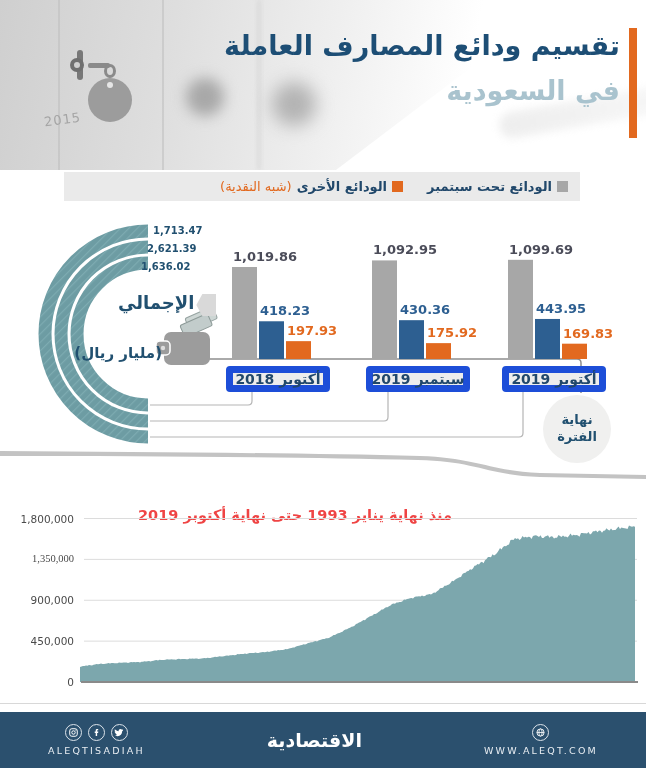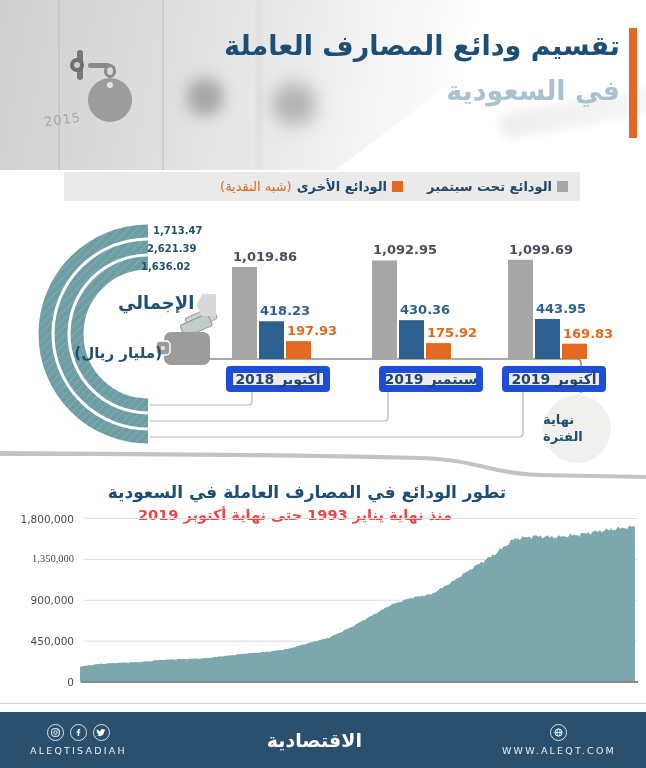--- a/index.html
+++ b/index.html
@@ -39,32 +39,32 @@
   
   #topchart{position:absolute;left:0;top:0;width:646px;height:500px;}
   .total-label{position:absolute;font-size:10px;font-weight:bold;color:#215070;white-space:nowrap;}
   .grand-total{position:absolute;left:118px;top:292px;font-size:18px;font-weight:bold;color:#215070;direction:rtl;}
   .grand-total::before{content:"";position:absolute;right:-22px;top:2px;width:20px;height:22px;background:#d9d9d9;
     clip-path:polygon(100% 0,100% 100%,30% 100%,0 50%,30% 0);}
   .unit-label{position:absolute;left:86px;top:344px;width:76px;text-align:left;font-size:15px;font-weight:bold;color:#215070;direction:rtl;white-space:nowrap;}
   .date-box{position:absolute;top:366px;width:104px;height:26px;background:#ededed;border:7px solid #1d4ed8;border-radius:4px;
     display:flex;align-items:center;justify-content:center;font-size:14px;font-weight:bold;color:#21486b;direction:rtl;white-space:nowrap;}
   .end-circle{position:absolute;left:543px;top:395px;width:68px;height:68px;border-radius:50%;background:#f0f0ef;
-    display:flex;flex-direction:column;align-items:flex-end;justify-content:center;line-height:1.3;
+    display:flex;flex-direction:column;align-items:center;justify-content:center;line-height:1.3;
     font-size:13px;font-weight:bold;color:#215070;direction:rtl;}
 
   
   .area-title{position:absolute;left:0;top:482px;width:614px;text-align:center;direction:rtl;font-size:17px;font-weight:bold;color:#1d4e75;}
   .area-subtitle{position:absolute;left:0;top:507px;width:590px;text-align:center;direction:rtl;font-size:14.5px;font-weight:bold;color:#ef4444;}
   #areachart{position:absolute;left:0;top:0;width:646px;height:768px;}
   .ytick{position:absolute;left:14px;width:60px;text-align:right;font-size:10.5px;color:#4a4a4a;}
 
   
   .footer-line{position:absolute;left:0;top:703px;width:646px;height:1px;background:#d8d8d8;}
-  .footer{position:absolute;left:0;top:712px;width:646px;height:56px;display:flex;align-items:center;justify-content:space-between;padding:0 30px;}
+  .footer{position:absolute;left:0;top:712px;width:646px;height:56px;display:flex;align-items:center;justify-content:space-between;padding:0 48px;}
   .f-col{display:flex;flex-direction:column;align-items:center;gap:4px;}
   .icon-row{display:flex;gap:6px;}
   .circle-icon{width:17px;height:17px;border:1.2px solid #dbe3ea;border-radius:50%;display:flex;align-items:center;justify-content:center;}
   .f-small{font-size:9.5px;letter-spacing:2.2px;color:#e8edf2;}
   .brand{font-size:19px;font-weight:bold;color:#ffffff;direction:rtl;}
 </style>
 </head>
 <body>
 
 <div class="poster">
@@ -149,29 +149,28 @@
 
   <div id="totals">
       <div class="total-label" style="left: 141px; top: 261px;">1,636.02</div>
       <div class="total-label" style="left: 147px; top: 243px;">2,621.39</div>
       <div class="total-label" style="left: 153px; top: 225px;">1,713.47</div>
     </div>
   <div class="grand-total">الإجمالي</div>
   <div class="unit-label">(مليار ريال)</div>
   <div id="dateboxes">
       <div class="date-box" dir="rtl" style="left: 226px;">أكتوبر 2018</div>
-      <div class="date-box" dir="rtl" style="left: 366px; margin-left: 13px;">سبتمبر 2019</div>
+      <div class="date-box" dir="rtl" style="left: 366px;">سبتمبر 2019</div>
       <div class="date-box" dir="rtl" style="left: 502px;">أكتوبر 2019</div>
     </div>
   <div class="end-circle">
     <span>نهاية</span>
     <span>الفترة</span>
   </div>
 
-  <div class="area-title">تطور الودائع في المصارف العاملة في السعودية</div>
   <div class="area-subtitle">منذ نهاية يناير 1993 حتى نهاية أكتوبر 2019</div>
   <svg id="areachart">
       <line x1="84" y1="641.125" x2="637" y2="641.125" stroke="#dcdcdc" stroke-width="1"></line>
       <line x1="84" y1="600.25" x2="637" y2="600.25" stroke="#dcdcdc" stroke-width="1"></line>
       <line x1="84" y1="559.375" x2="637" y2="559.375" stroke="#dcdcdc" stroke-width="1"></line>
       <line x1="84" y1="518.5" x2="637" y2="518.5" stroke="#dcdcdc" stroke-width="1"></line>
       <path d="M80,682 L80.0,667.0 L81.5,666.5 L83.0,666.0 L84.5,665.9 L86.0,665.6 L87.5,665.7 L89.0,665.1 L90.5,665.2 L92.0,665.4 L93.5,664.8 L95.0,664.6 L96.5,664.1 L98.0,664.2 L99.5,664.0 L101.0,663.5 L102.5,664.0 L104.0,663.9 L105.5,663.8 L107.0,663.4 L108.5,663.1 L110.0,663.5 L111.5,663.1 L113.0,663.1 L114.5,663.2 L116.0,663.3 L117.5,663.3 L119.0,662.5 L120.5,662.7 L122.0,662.7 L123.5,662.5 L125.0,662.6 L126.5,662.5 L128.0,662.9 L129.5,662.4 L131.0,662.0 L132.5,662.2 L134.0,662.0 L135.5,662.2 L137.0,661.9 L138.5,662.1 L140.0,662.4 L141.5,661.7 L143.0,661.7 L144.5,661.3 L146.0,661.5 L147.5,661.3 L149.0,660.9 L150.5,661.4 L152.0,661.0 L153.5,660.7 L155.0,660.3 L156.5,660.1 L158.0,660.4 L159.5,659.8 L161.0,659.9 L162.5,660.0 L164.0,659.9 L165.5,659.8 L167.0,659.2 L168.5,659.5 L170.0,659.5 L171.5,659.2 L173.0,659.5 L174.5,659.4 L176.0,659.7 L177.5,659.1 L179.0,658.8 L180.5,659.2 L182.0,658.9 L183.5,659.0 L185.0,658.9 L186.5,659.2 L188.0,659.3 L189.5,658.6 L191.0,658.7 L192.5,658.6 L194.0,658.7 L195.5,658.6 L197.0,658.4 L198.5,659.0 L200.0,658.7 L201.5,658.4 L203.0,658.2 L204.5,658.1 L206.0,658.3 L207.5,657.7 L209.0,657.9 L210.5,658.0 L212.0,657.5 L213.5,657.3 L215.0,656.7 L216.5,657.0 L218.0,656.7 L219.5,656.3 L221.0,656.6 L222.5,656.4 L224.0,656.3 L225.5,655.7 L227.0,655.4 L228.5,655.7 L230.0,655.2 L231.5,655.2 L233.0,655.1 L234.5,655.2 L236.0,655.0 L237.5,654.1 L239.0,654.3 L240.5,654.1 L242.0,654.0 L243.5,653.9 L245.0,653.6 L246.5,654.1 L248.0,653.5 L249.5,653.1 L251.0,653.1 L252.5,652.9 L254.0,653.1 L255.5,652.6 L257.0,652.9 L258.5,653.0 L260.0,652.4 L261.5,652.3 L263.0,651.9 L264.5,652.2 L266.0,651.9 L267.5,651.5 L269.0,651.9 L270.5,651.5 L272.0,651.3 L273.5,650.7 L275.0,650.5 L276.5,650.8 L278.0,650.1 L279.5,650.2 L281.0,650.1 L282.5,650.0 L284.0,649.8 L285.5,648.9 L287.0,649.2 L288.5,648.7 L290.0,648.2 L291.5,648.0 L293.0,647.5 L294.5,647.6 L296.0,646.5 L297.5,645.9 L299.0,645.8 L300.5,645.2 L302.0,645.0 L303.5,644.3 L305.0,644.4 L306.5,644.1 L308.0,643.1 L309.5,642.8 L311.0,642.2 L312.5,642.2 L314.0,641.6 L315.5,641.1 L317.0,641.4 L318.5,640.6 L320.0,640.1 L321.5,639.4 L323.0,639.1 L324.5,639.1 L326.0,638.2 L327.5,638.3 L329.0,637.9 L330.5,637.1 L332.0,636.2 L333.5,635.0 L335.0,634.9 L336.5,634.0 L338.0,633.2 L339.5,632.9 L341.0,632.2 L342.5,631.8 L344.0,630.3 L345.5,629.5 L347.0,629.3 L348.5,628.3 L350.0,627.8 L351.5,626.8 L353.0,626.5 L354.5,625.7 L356.0,623.9 L357.5,623.5 L359.0,622.5 L360.5,622.0 L362.0,621.0 L363.5,620.1 L365.0,620.3 L366.5,618.6 L368.0,617.5 L369.5,616.6 L371.0,615.9 L372.5,615.5 L374.0,613.9 L375.5,613.9 L377.0,613.3 L378.5,611.9 L380.0,610.9 L381.5,609.4 L383.0,609.5 L384.5,608.3 L386.0,607.2 L387.5,607.3 L389.0,606.2 L390.5,605.6 L392.0,603.9 L393.5,603.6 L395.0,603.8 L396.5,602.5 L398.0,602.6 L399.5,602.0 L401.0,602.1 L402.5,601.2 L404.0,599.4 L405.5,599.8 L407.0,599.1 L408.5,598.7 L410.0,598.2 L411.5,597.9 L413.0,598.6 L414.5,597.0 L416.0,596.5 L417.5,596.5 L419.0,596.2 L420.5,596.4 L422.0,595.4 L423.5,596.3 L425.0,596.1 L426.5,594.8 L428.0,594.6 L429.5,593.9 L431.0,594.6 L432.5,593.4 L434.0,592.4 L435.5,592.8 L437.0,591.3 L438.5,590.3 L440.0,588.3 L441.5,587.9 L443.0,587.8 L444.5,585.8 L446.0,585.8 L447.5,585.1 L449.0,584.4 L450.5,582.9 L452.0,580.7 L453.5,581.2 L455.0,579.7 L456.5,578.7 L458.0,578.0 L459.5,577.2 L461.0,577.0 L462.5,574.0 L464.0,573.1 L465.5,572.7 L467.0,571.3 L468.5,570.9 L470.0,569.2 L471.5,569.7 L473.0,568.4 L474.5,565.8 L476.0,565.4 L477.5,564.1 L479.0,564.4 L480.5,562.4 L482.0,561.7 L483.5,563.3 L485.0,560.3 L486.5,558.9 L488.0,556.9 L489.5,556.9 L491.0,557.2 L492.5,554.2 L494.0,555.5 L495.5,554.6 L497.0,552.9 L498.5,550.7 L500.0,547.9 L501.5,549.5 L503.0,547.1 L504.5,546.0 L506.0,546.2 L507.5,544.9 L509.0,544.5 L510.5,540.1 L512.0,539.8 L513.5,539.9 L515.0,538.0 L516.5,539.0 L518.0,538.3 L519.5,540.1 L521.0,538.7 L522.5,536.0 L524.0,537.5 L525.5,536.7 L527.0,537.6 L528.5,536.7 L530.0,537.1 L531.5,539.0 L533.0,536.0 L534.5,535.6 L536.0,535.3 L537.5,536.1 L539.0,537.0 L540.5,535.2 L542.0,538.0 L543.5,537.9 L545.0,536.5 L546.5,536.0 L548.0,535.2 L549.5,537.8 L551.0,536.3 L552.5,536.6 L554.0,538.5 L555.5,537.8 L557.0,537.7 L558.5,534.9 L560.0,536.1 L561.5,537.1 L563.0,535.4 L564.5,536.8 L566.0,536.5 L567.5,537.6 L569.0,535.8 L570.5,533.6 L572.0,535.8 L573.5,534.8 L575.0,535.3 L576.5,535.0 L578.0,535.4 L579.5,536.7 L581.0,533.0 L582.5,533.1 L584.0,533.2 L585.5,533.2 L587.0,533.6 L588.5,532.0 L590.0,534.6 L591.5,533.4 L593.0,531.3 L594.5,531.2 L596.0,530.4 L597.5,532.3 L599.0,530.4 L600.5,530.8 L602.0,532.7 L603.5,530.8 L605.0,530.4 L606.5,528.3 L608.0,529.7 L609.5,530.4 L611.0,528.4 L612.5,530.3 L614.0,530.0 L615.5,530.1 L617.0,528.2 L618.5,526.6 L620.0,529.1 L621.5,527.6 L623.0,527.9 L624.5,528.2 L626.0,528.4 L627.5,529.0 L629.0,525.4 L630.5,526.2 L632.0,526.7 L633.5,526.2 L635.0,526.7 L635,682 Z" fill="#7ca7ad"></path>
       <line x1="81" y1="682" x2="638" y2="682" stroke="#8a8a8a" stroke-width="2"></line>
     </svg>
   <div id="yticks">

